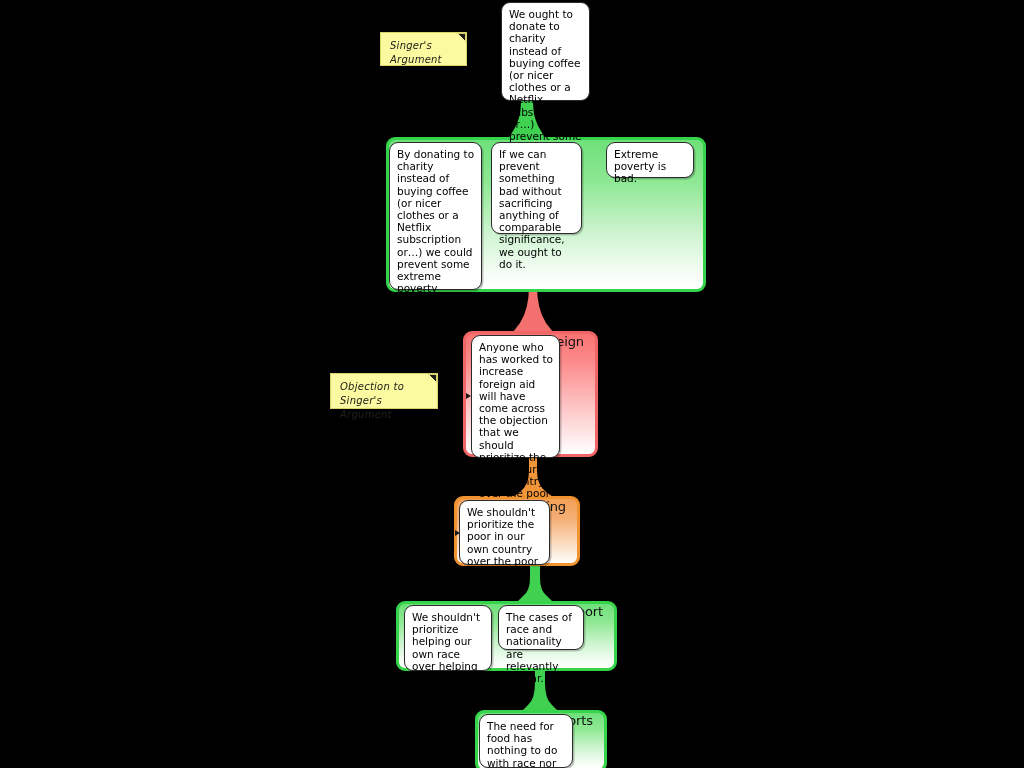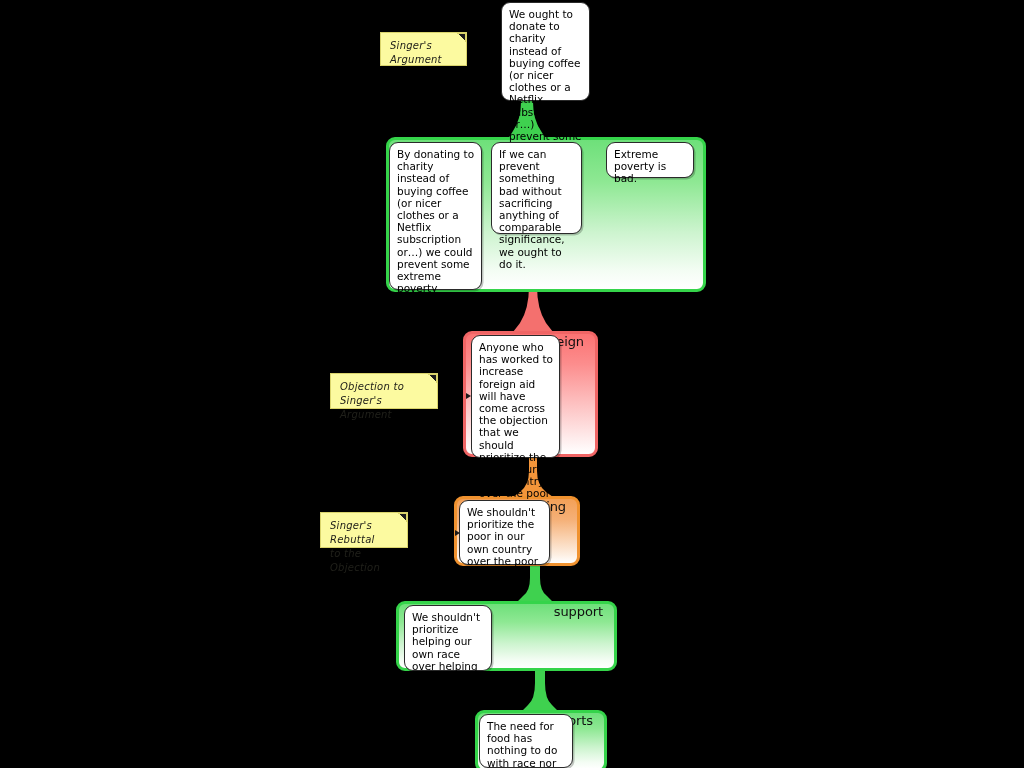--- a/index.html
+++ b/index.html
@@ -187,33 +187,29 @@
   <div class="card" style="left:584px; top:142px; width:88px; height:36px;margin-left:22px;">Extreme poverty is bad.</div>
 
   <div class="card" style="left:471px; top:335px; width:89px; height:123px;">Anyone who has worked to increase foreign aid will have come across the objection that we should prioritize the poor in our own country over the poor in distant places.</div>
   <span class="edge-arrow" style="left:466px; top:393px;"></span>
 
   <div class="card" style="left:459px; top:500px; width:91px; height:65px;">We shouldn't prioritize the poor in our own country over the poor in distant places.</div>
   <span class="edge-arrow" style="left:455px; top:530px;"></span>
 
   <div class="card" style="left:404px; top:605px; width:88px; height:66px;">We shouldn't prioritize helping our own race over helping people of another race.</div>
 
+  <div class="card" style="left:498px; top:605px; width:86px; height:45px;">The cases of race and nationality are relevantly similar.</div>
 
   <div class="card" style="left:479px; top:714px; width:94px; height:54px;">The need for food has nothing to do with race nor with nationality.</div>
 
   <div class="note" style="left:380px; top:32px; width:87px; height:34px;">
     <span class="fold"></span>
     <div>Singer's Argument</div>
   </div>
 
   <div class="note" style="left:330px; top:373px; width:108px; height:36px;">
     <span class="fold"></span>
     <div>Objection to</div>
     <div>Singer's Argument</div>
   </div>
 
-  <div class="note" style="left:320px; top:512px; width:88px; height:36px;">
-    <span class="fold"></span>
-    <div>Singer's Rebuttal</div>
-    <div>to the Objection</div>
-  </div>
 
 </div>
 
 </body></html>

